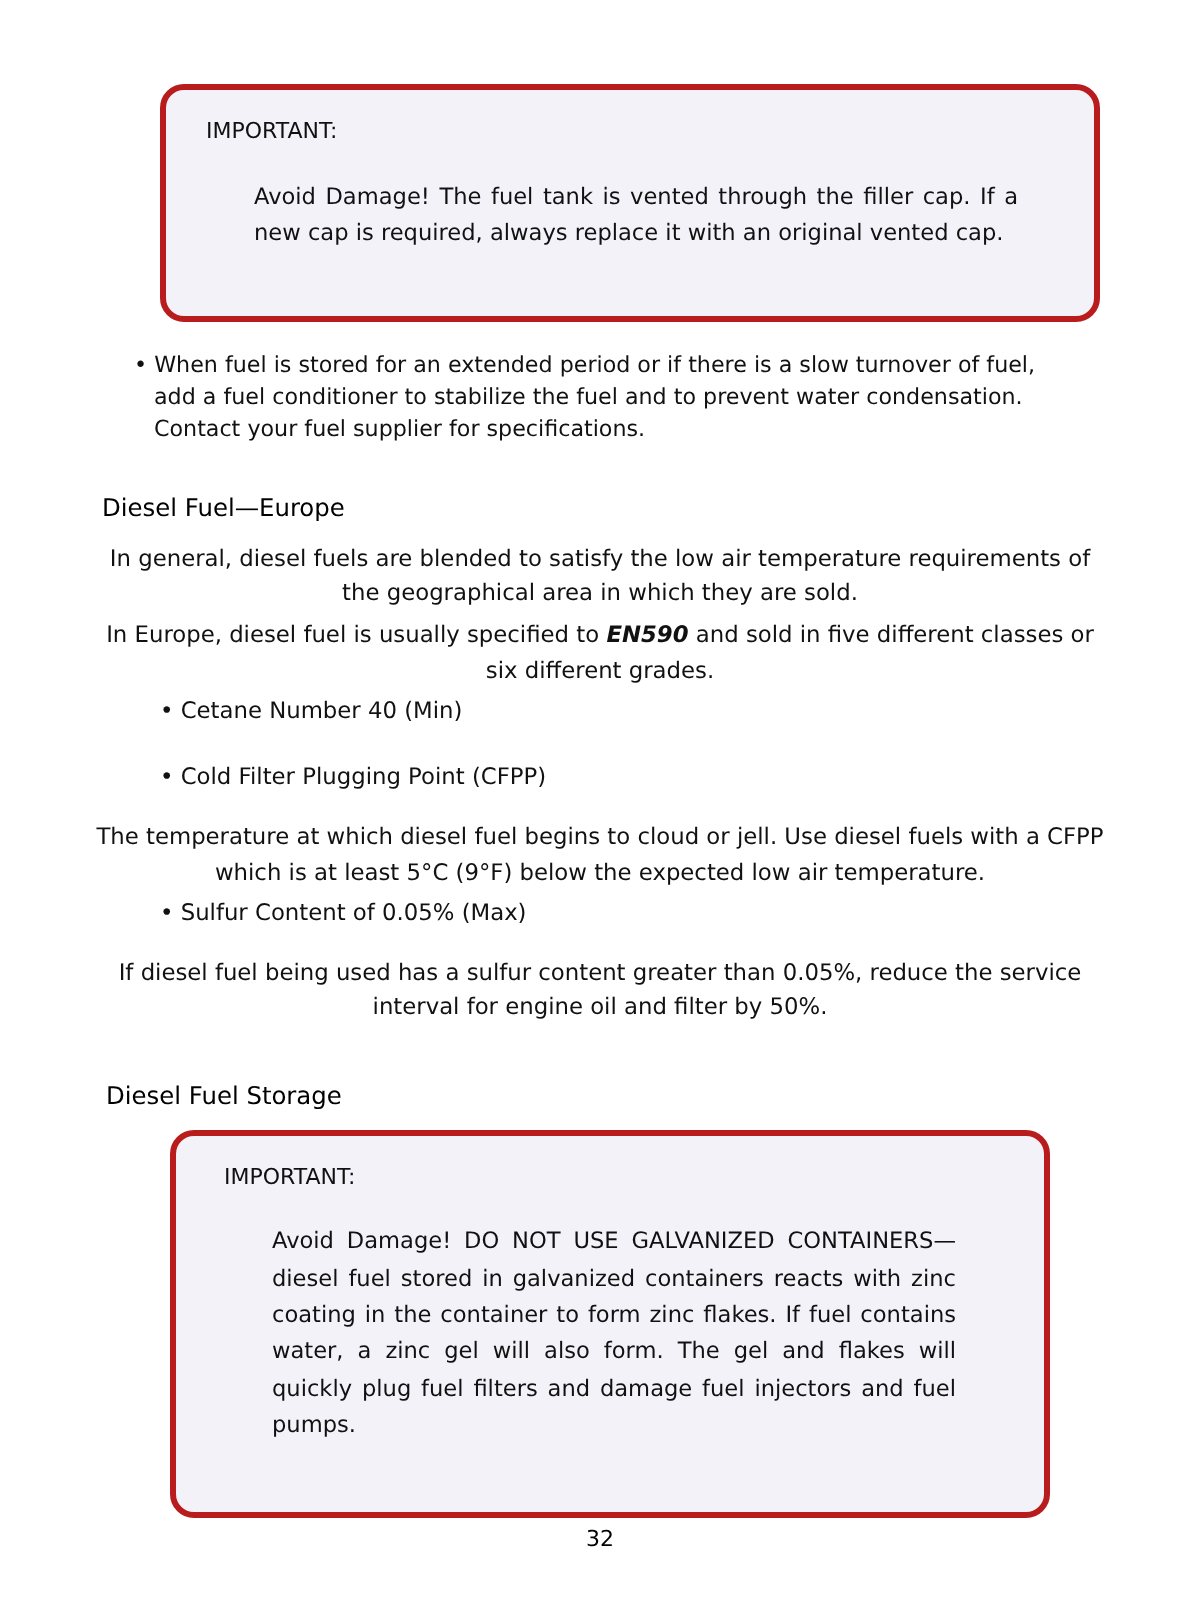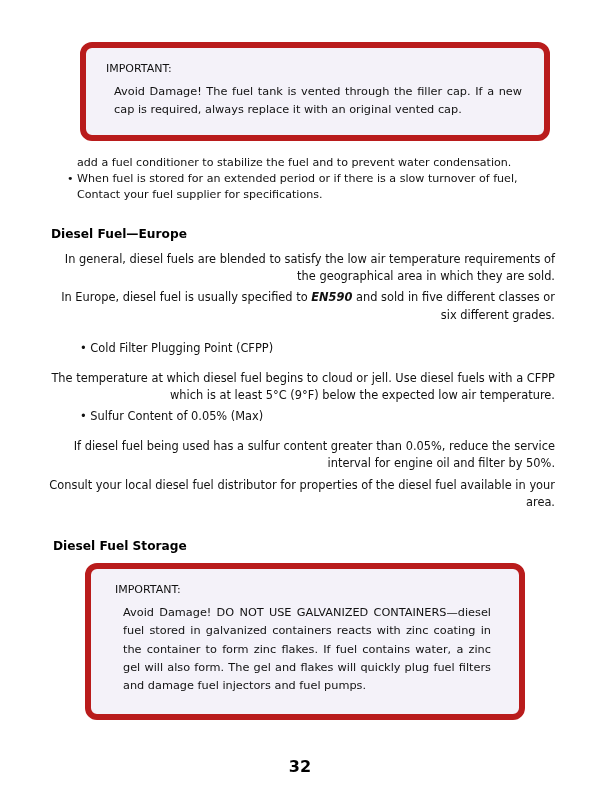--- a/index.html
+++ b/index.html
@@ -18,21 +18,21 @@
   .page {
     position: absolute;
     left: 0; top: 0;
     width: 600px;
     height: 806px;
     box-sizing: border-box;
     padding: 42px 45px 0 45px;
   }
   .callout {
     background: #f4f2f9;
-    border: 6px solid #b91c1c;
+    border: 3px solid #b91c1c;
     border-radius: 12px;
     box-sizing: border-box;
     padding: 12px 18px 14px 18px;
   }
   .callout-first {
     margin: 0 5px 0 35px;
     padding: 14px 22px 16px 20px;
   }
   .callout-second {
     margin: 10px 30px 0 40px;
@@ -40,21 +40,21 @@
   }
   .callout-label {
     font-size: 11px;
     color: #111;
     margin: 0 0 6px 0;
     line-height: 1.35;
   }
   .callout-body {
     font-size: 11.3px;
     line-height: 1.62;
-    margin: 0;
+    margin: 16px;
     padding-left: 8px;
     text-align: justify;
     color: #111;
   }
   .bullet-block {
     margin: 14px 0 0 22px;
     font-size: 11.1px;
     line-height: 1.42;
     color: #111;
   }
@@ -62,33 +62,33 @@
     display: block;
   }
   .bullet-block .b-first::before {
     content: "• ";
   }
   .bullet-indent {
     padding-left: 10px;
   }
   h2.section-title {
     font-size: 12.2px;
-    font-weight: bold;
+    font-weight: normal;
     margin: 24px 0 10px 6px;
     color: #000;
   }
   h2.section-title.second {
     margin: 28px 0 0 8px;
   }
   p.para {
     font-size: 11.4px;
     line-height: 1.52;
     margin: 0 0 0 0;
     color: #111;
-    text-align: right;
+    text-align: center;
   }
   p.para + p.para {
     margin-top: 4px;
   }
   p.para em {
     font-style: italic;
     font-weight: bold;
   }
   ul.sub {
     list-style: none;
@@ -103,66 +103,68 @@
   }
   .gap {
     height: 13px;
   }
   .page-number {
     position: absolute;
     bottom: 30px;
     left: 0;
     width: 600px;
     text-align: center;
-    font-size: 16px;
-    font-weight: bold;
+    font-size: 11px;
+    font-weight: normal;
     color: #000;
   }
 </style>
 </head>
 <body>
 
 <div class="page">
 
   <div class="callout callout-first">
     <div class="callout-label">IMPORTANT:</div>
     <div class="callout-body">Avoid Damage! The fuel tank is vented through the filler cap. If a new cap is required, always replace it with an original vented cap.</div>
   </div>
 
   <div class="bullet-block">
+    <span class="b-line b-first">When fuel is stored for an extended period or if there is a slow turnover of fuel,</span>
     <span class="b-line bullet-indent">add a fuel conditioner to stabilize the fuel and to prevent water condensation.</span>
-    <span class="b-line b-first">When fuel is stored for an extended period or if there is a slow turnover of fuel,</span>
     <span class="b-line bullet-indent">Contact your fuel supplier for specifications.</span>
   </div>
 
   <h2 class="section-title">Diesel Fuel—Europe</h2>
 
   <p class="para">In general, diesel fuels are blended to satisfy the low air temperature requirements of the geographical area in which they are sold.</p>
   <p class="para">In Europe, diesel fuel is usually specified to <em>EN590</em> and sold in five different classes or six different grades.</p>
 
+  <ul class="sub">
+    <li>Cetane Number 40 (Min)</li>
+  </ul>
 
   <div class="gap"></div>
 
 
   <ul class="sub">
     <li>Cold Filter Plugging Point (CFPP)</li>
   </ul>
 
   <div class="gap"></div>
 
   <p class="para">The temperature at which diesel fuel begins to cloud or jell. Use diesel fuels with a CFPP which is at least 5°C (9°F) below the expected low air temperature.</p>
 
   <ul class="sub">
     <li>Sulfur Content of 0.05% (Max)</li>
   </ul>
 
   <div class="gap"></div>
 
   <p class="para">If diesel fuel being used has a sulfur content greater than 0.05%, reduce the service interval for engine oil and filter by 50%.</p>
-  <p class="para">Consult your local diesel fuel distributor for properties of the diesel fuel available in your area.</p>
 
   <h2 class="section-title second">Diesel Fuel Storage</h2>
 
   <div class="callout callout-second">
     <div class="callout-label">IMPORTANT:</div>
     <div class="callout-body">Avoid Damage! DO NOT USE GALVANIZED CONTAINERS—diesel fuel stored in galvanized containers reacts with zinc coating in the container to form zinc flakes. If fuel contains water, a zinc gel will also form. The gel and flakes will quickly plug fuel filters and damage fuel injectors and fuel pumps.</div>
   </div>
 
 </div>
 

